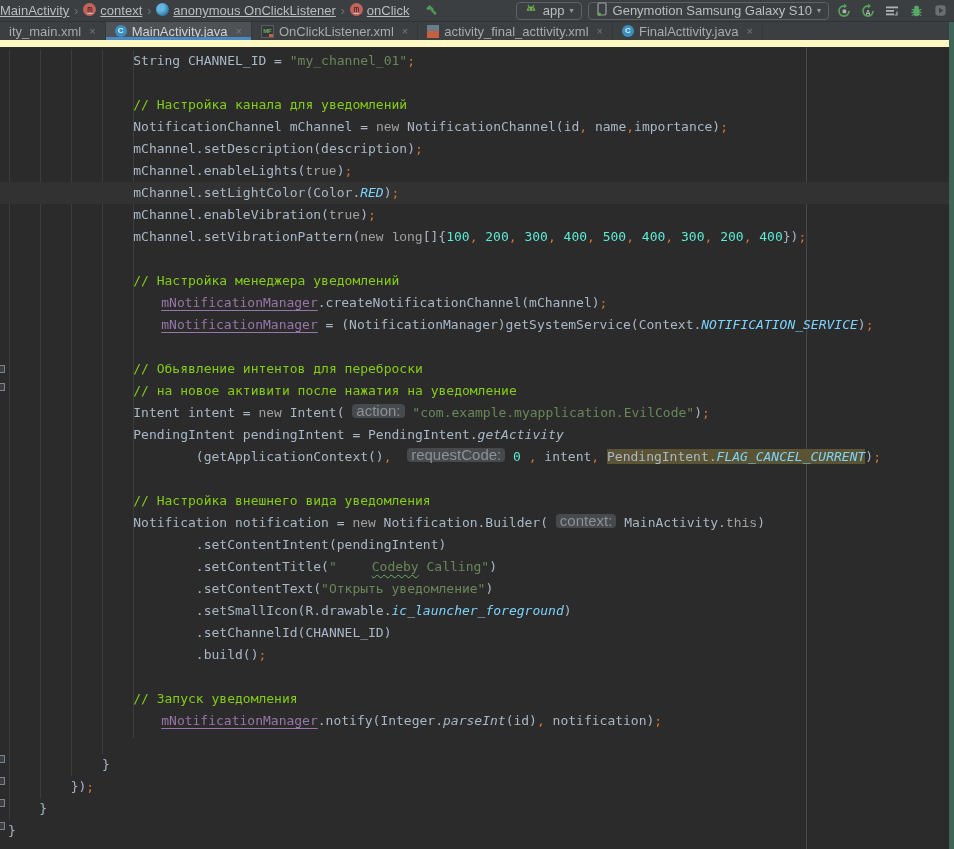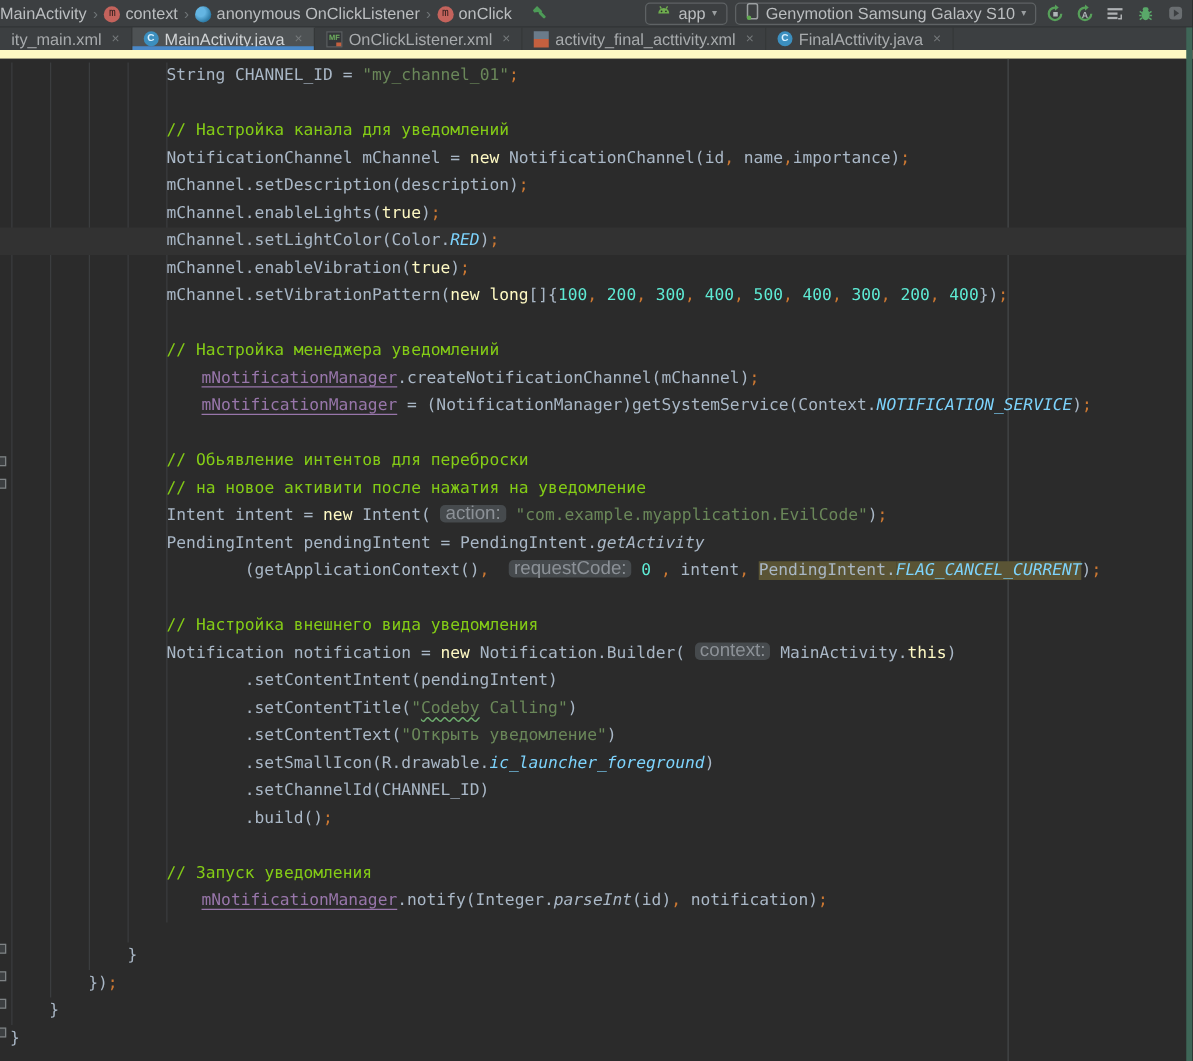--- a/index.html
+++ b/index.html
@@ -7,21 +7,21 @@
   body {
     width:954px; height:849px; position:relative; overflow:hidden;
     background:#2B2B2B; font-family:"Liberation Sans", sans-serif;
   }
   
   .toolbar {
     height:22px; background:#3C3F41; display:flex; align-items:center;
     padding:0 2px 0 0; border-bottom:1px solid #313436; font-size:13px; color:#BBBEC0;
   }
   .breadcrumbs { display:flex; align-items:center; white-space:nowrap; }
-  .bc-item { display:inline-flex; align-items:flex-end; gap:4px; cursor:default; }
+  .bc-item { display:inline-flex; align-items:flex-start; gap:4px; cursor:default;text-decoration:underline; }
   .bc-sep { color:#6F7476; margin:0 5px; font-size:12px; }
   .bc-ic { width:13px; height:13px; border-radius:50%; flex:0 0 auto;
            font-family:"DejaVu Sans Mono", monospace; font-size:9px; line-height:13px;
            text-align:center; }
   .bc-ic.method { background:#C4635C; color:#35201e; }
   .bc-ic.class  { background:radial-gradient(circle at 35% 35%, #64B5E2 0 30%, #2E7CA8 70%); color:transparent; }
   .tb-ic { width:24px; height:22px; display:inline-flex; align-items:center; justify-content:center; flex:0 0 auto; }
   .chip { display:inline-flex; align-items:center; gap:5px; height:18px; padding:0 7px;
           border:1px solid #5E6264; border-radius:4px; margin:0 3px; white-space:nowrap; }
   .chip .arrow { font-size:8px; color:#9A9EA0; }
@@ -40,30 +40,30 @@
                  color:#6FAF5F; font-size:6px; line-height:11px; text-align:center; font-weight:bold;
                  position:relative; flex:0 0 auto; }
   .ic-manifest::after { content:""; position:absolute; right:0; bottom:0; width:4px; height:3px; background:#C4603F; }
   .ic-xml { width:12px; height:13px; background:linear-gradient(180deg,#6B7B8A 45%,#C4603F 45%); flex:0 0 auto; }
   
   .editor { position:absolute; top:47px; left:0; right:5px; bottom:0; background:#2B2B2B; overflow:hidden; }
   #code { position:relative; padding-top:3px; font-family:"DejaVu Sans Mono", monospace;
           font-size:13px; line-height:22px; color:#A9B7C6; white-space:pre; z-index:2; }
   .line { height:22px; padding-left:8px; }
   .line.current { background:#323232; }
-  .tk-k { color:#fef9c3; }
+  .tk-k { color:#a3a3a3;font-family:Liberation Mono, monospace; }
   .tk-s { color:#6A8759; }
   .tk-c { color:#84cc16; }
   .tk-n { color:#5eead4; }
   .tk-p { color:#CC7832; }
   .tk-f { color:#9876AA; text-decoration:underline; text-underline-offset:3px;padding-left:28px; }
   .tk-sf { color:#7dd3fc; font-style:italic; }
   .tk-sm { font-style:italic; }
   .tk-hl { background:#5A5435; }
-  .tk-w { text-decoration:underline wavy #6FAF6F; text-decoration-thickness:1px; text-underline-offset:3px; }
+  .tk-w { text-decoration:underline wavy #6FAF6F; text-decoration-thickness:1px; text-underline-offset:3px;margin-left:35px; }
   .tk-h { display:inline-block; background:#464A4D; color:#8C9197;
           font-family:"Liberation Sans", sans-serif; font-size:15px; line-height:14px;
           padding:0 4px; border-radius:4px; vertical-align:1px; }
   .guide { position:absolute; width:1px; background:#3B3D3F; top:3px; z-index:1; }
   .margin-line { position:absolute; left:806px; top:0; bottom:0; width:1px; background:#45484A; z-index:1; }
   .right-strip { position:absolute; right:0; top:22px; bottom:0; width:5px; background:#3E6657; }
   .fold { position:absolute; left:-4px; width:9px; height:8px; border:1px solid #7E8284;
           background:#3C3F41; z-index:3; }
 </style>
 </head>

